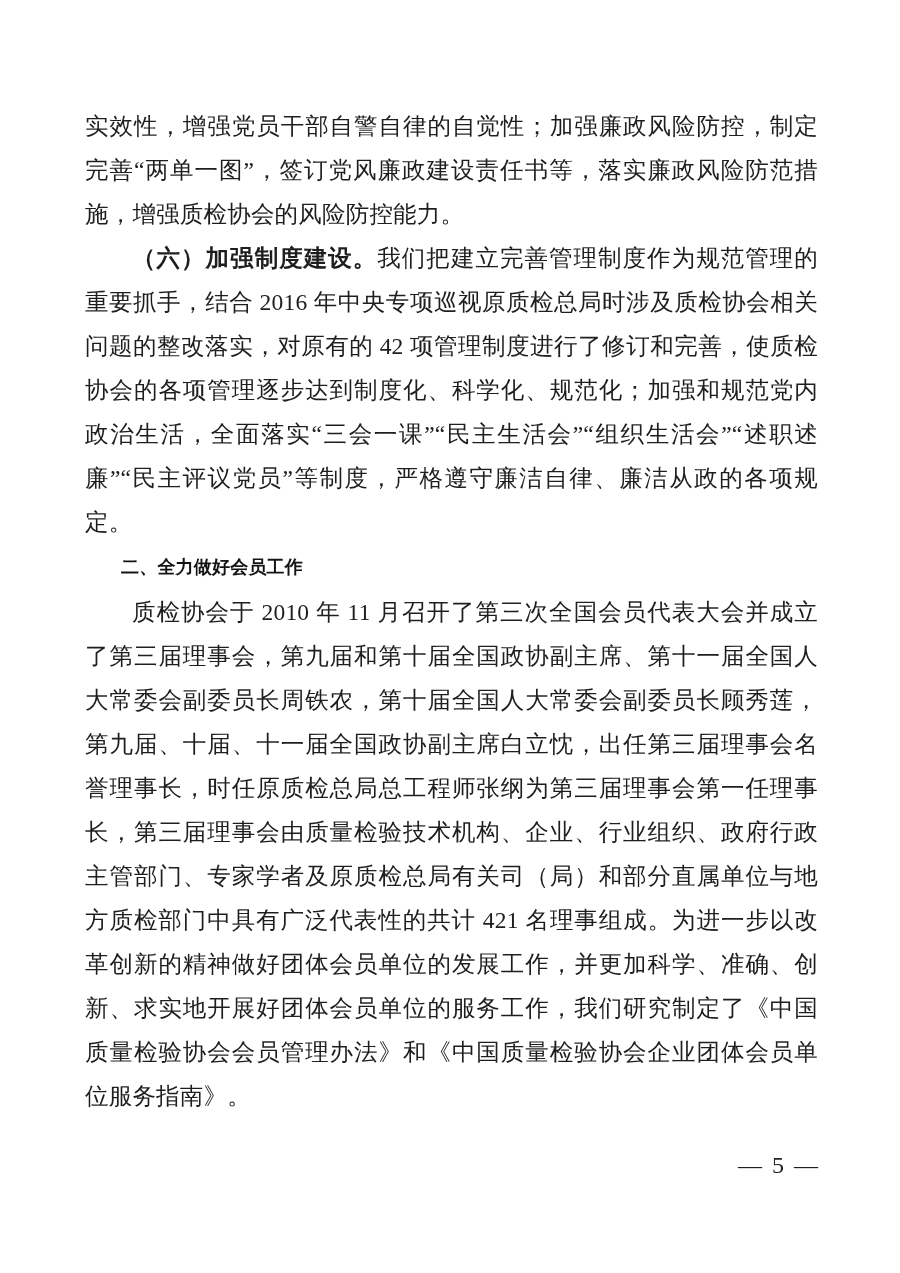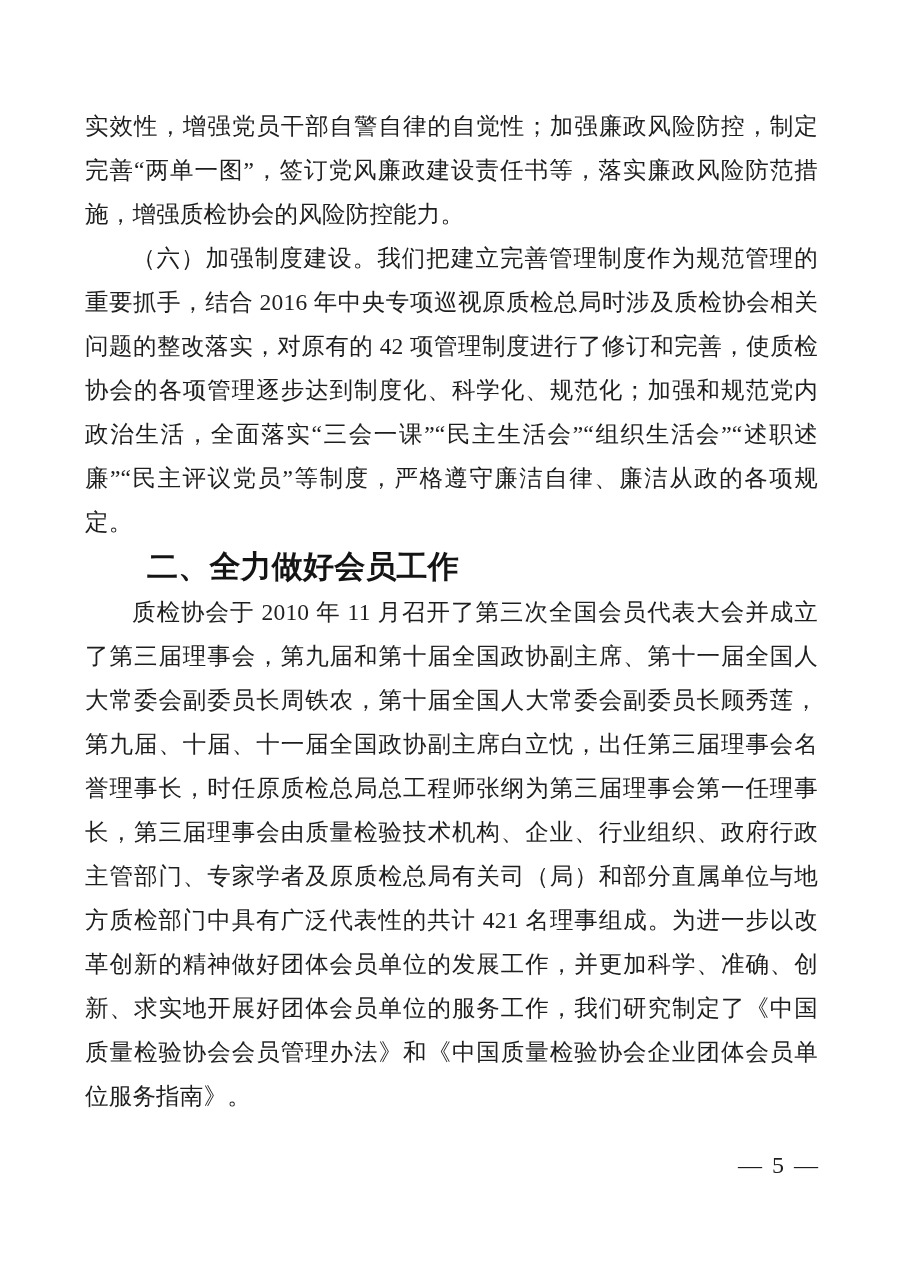--- a/index.html
+++ b/index.html
@@ -35,30 +35,30 @@
     letter-spacing: 0.2px;
   }
   .doc-content p {
     margin: 0;
     padding: 0;
   }
   .para-indent {
     text-indent: 2em;
   }
   .para-lead {
-    font-weight: 400;
+    font-weight: 700;
     margin-top: 32px;
   }
   .section-heading {
     margin: 0;
     padding: 0;
     text-indent: 2em;
     font-family: "Liberation Sans", sans-serif;
     font-weight: 700;
-    font-size: 31px;
+    font-size: 18px;
     line-height: 46px;
     color: #141414;
   }
   .page-number {
     position: absolute;
     top: 1150px;
     right: 80px;
     font-size: 24px;
     line-height: 30px;
     color: #1e1e1e;

